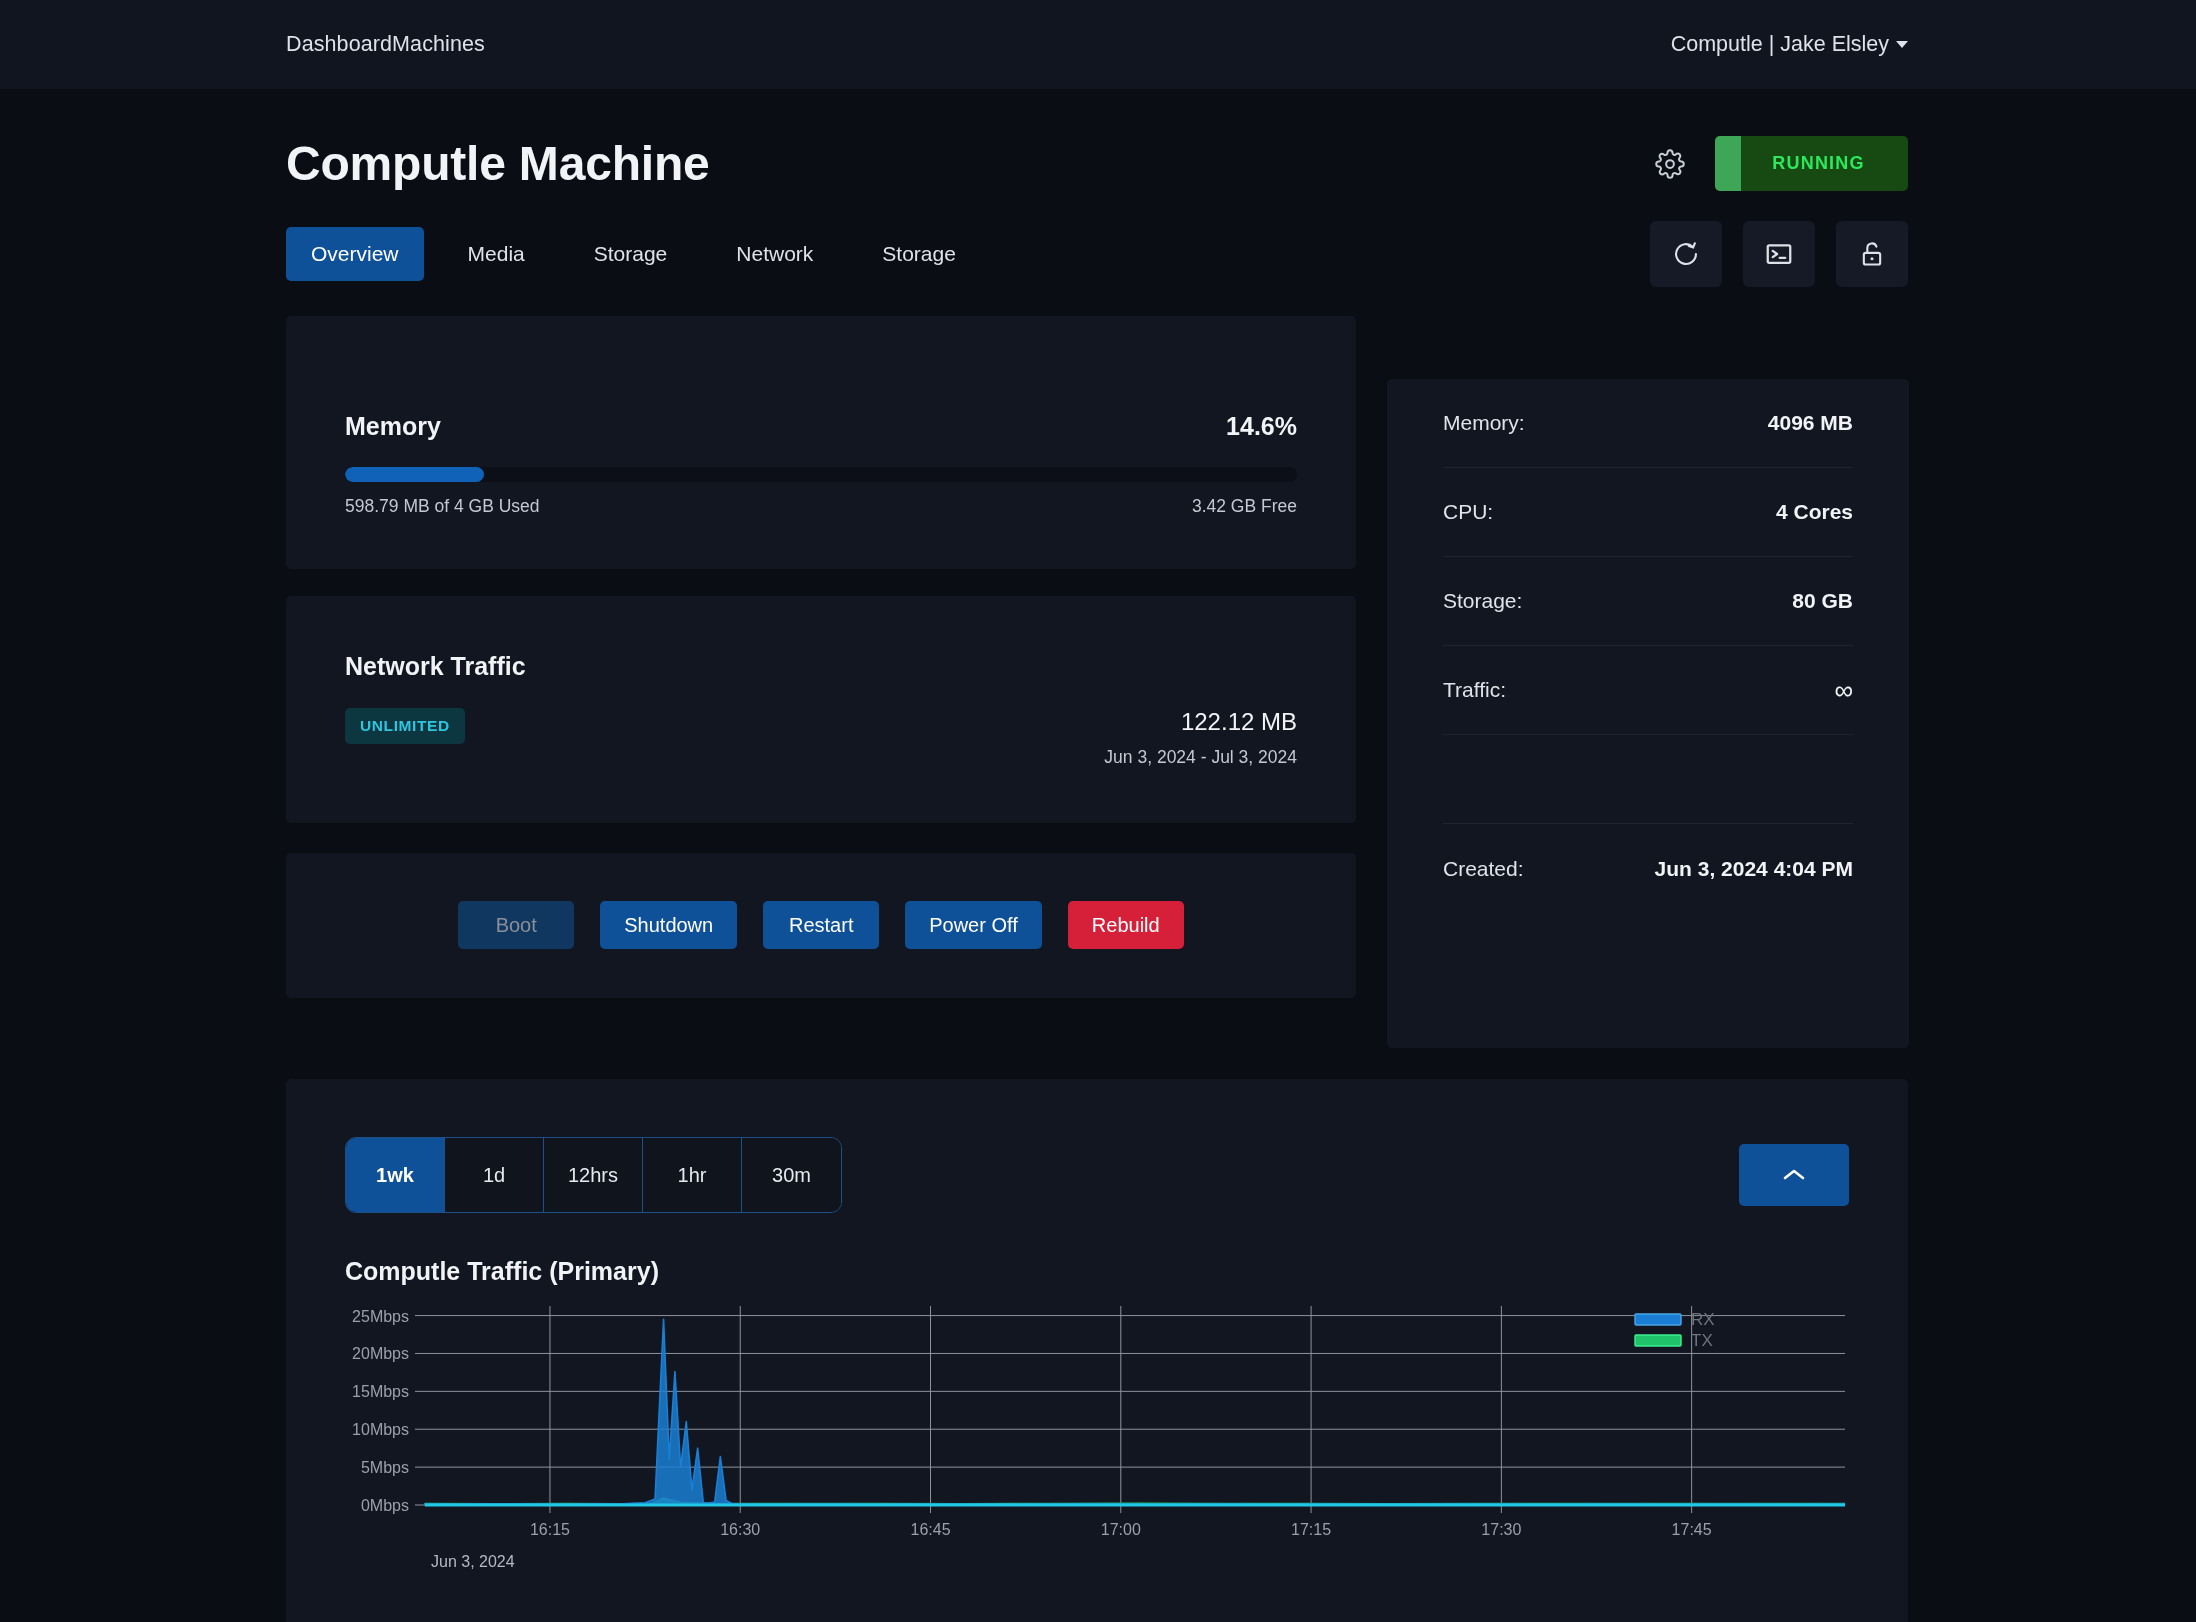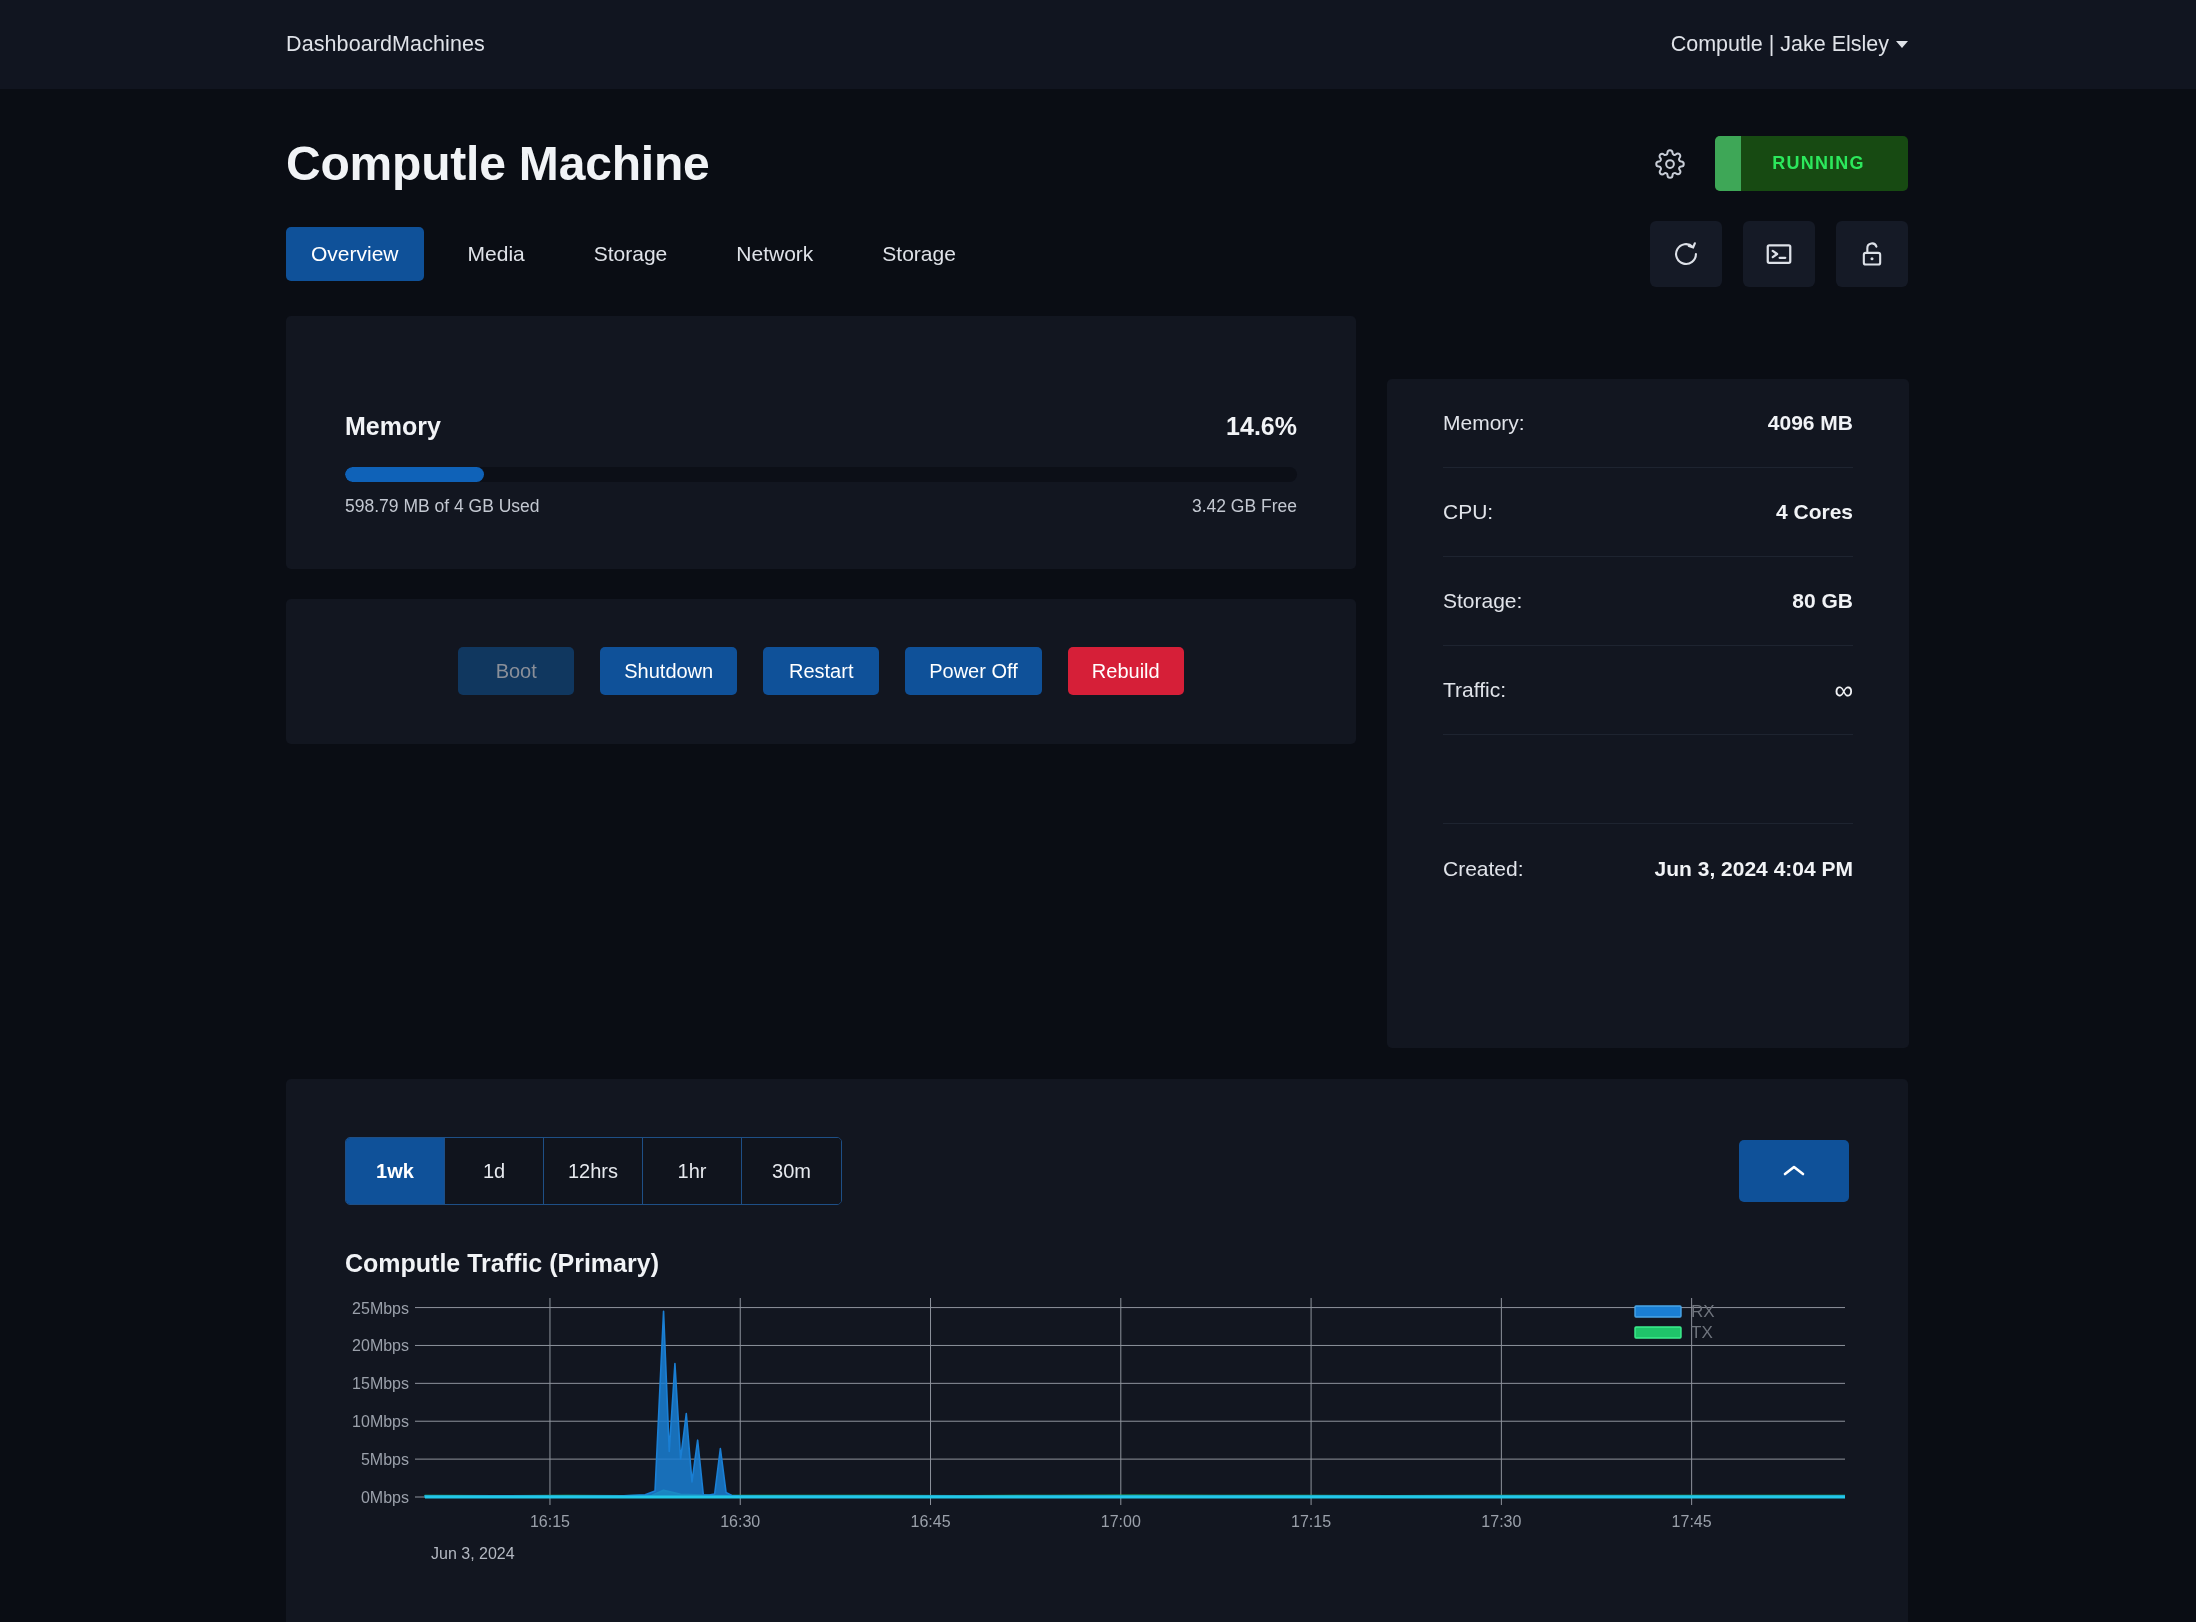--- a/index.html
+++ b/index.html
@@ -235,23 +235,23 @@
     height: 582px;
   }
   .chart-ctrl-row {
     display: flex;
     align-items: center;
     justify-content: space-between;
   }
   .seg-group {
     display: flex;
     border: 1px solid #1e4f86;
-    border-radius: 5px;
+    border-radius: 11px;
     overflow: hidden;
-    height: 68px;
+    height: 76px;
   }
   .seg {
     min-width: 99px;
     display: flex; align-items: center; justify-content: center;
     font-size: 20px;
     color: #e6e9ee;
     background: #10141d;
     border-right: 1px solid #1e4f86;
     cursor: pointer;
     padding: 0 16px;
@@ -354,20 +354,30 @@
         </div>
         <div class="mem-bar">
           <div class="mem-fill" id="mem-fill" style="width: 14.6%;"></div>
         </div>
         <div class="mem-sub">
           <span>598.79 MB of 4 GB Used</span>
           <span>3.42 GB Free</span>
         </div>
       </div>
 
+      <div class="card net-card">
+        <div class="net-title">Network Traffic</div>
+        <div class="net-body">
+          <span class="chip">UNLIMITED</span>
+          <div class="net-right">
+            <div class="net-amount">122.12 MB</div>
+            <div class="net-range">Jun 3, 2024 - Jul 3, 2024</div>
+          </div>
+        </div>
+      </div>
 
       <div class="card actions-card">
         <button class="btn disabled">Boot</button>
         <button class="btn">Shutdown</button>
         <button class="btn">Restart</button>
         <button class="btn">Power Off</button>
         <button class="btn danger">Rebuild</button>
       </div>
 
     </div>

